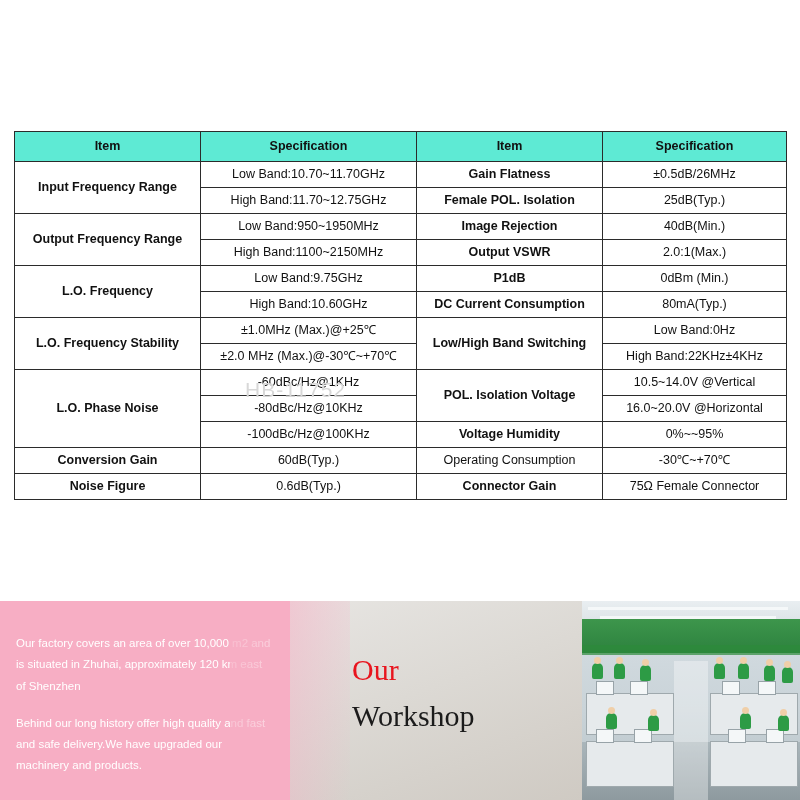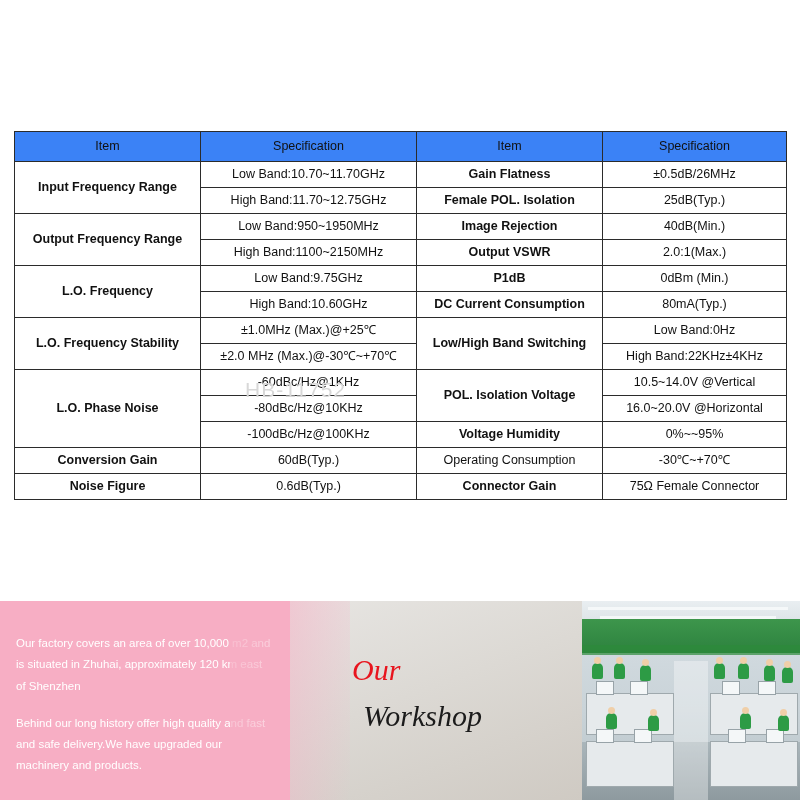--- a/index.html
+++ b/index.html
@@ -30,22 +30,22 @@
   table.spec td {
     border: 1px solid #2b2b2b;
     font-size: 12.5px;
     color: #111;
     text-align: center;
     vertical-align: middle;
     padding: 3px 4px;
     line-height: 1.15;
   }
   td.hdr {
-    background: #3b82f6;
-    font-weight: normal;
+    background: #5eead4;
+    font-weight: bold;
     height: 23px;
     font-size: 13px;
   }
   td.item {
     font-weight: bold;
     font-size: 13px;
     margin-top: 24px;
   }
   td.val {
     font-weight: normal;
@@ -94,42 +94,41 @@
     color: #ffffff;
     font-size: 11.5px;
     line-height: 1.85;
     font-family: "Liberation Sans", sans-serif;
   }
   #banner-mid {
     width: 292px;
     height: 199px;
     background: linear-gradient(160deg, #e7e5e2 0%, #dcd9d4 45%, #cfcac3 100%);
     position: relative;
-    font-style: italic;
   }
   #banner-mid::before {
     content: "";
     position: absolute;
     left: -60px;
     top: 0;
     width: 120px;
     height: 199px;
     background: linear-gradient(100deg, rgba(247,174,196,.85), rgba(230,225,220,0));
   }
   #our-word {
     position: absolute;
     left: 62px;
     top: 52px;
     font-size: 30px;
     color: #e8151e;
     font-family: "Liberation Serif", serif;
   }
   #workshop-word {
     position: absolute;
-    left: 73px;
+    left: 62px;
     top: 98px;
     font-size: 30px;
     color: #1b1b1b;
     font-family: "Liberation Serif", serif;
   }
 
   
   #banner-photo {
     width: 218px;
     height: 199px;

